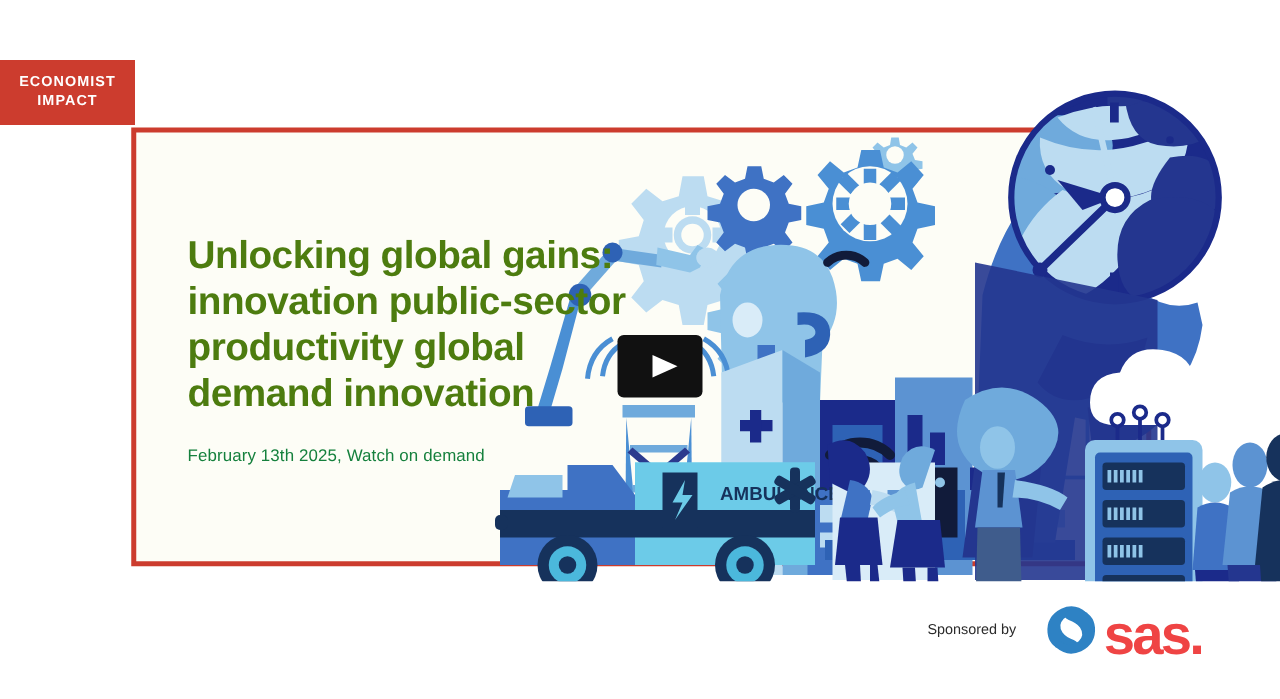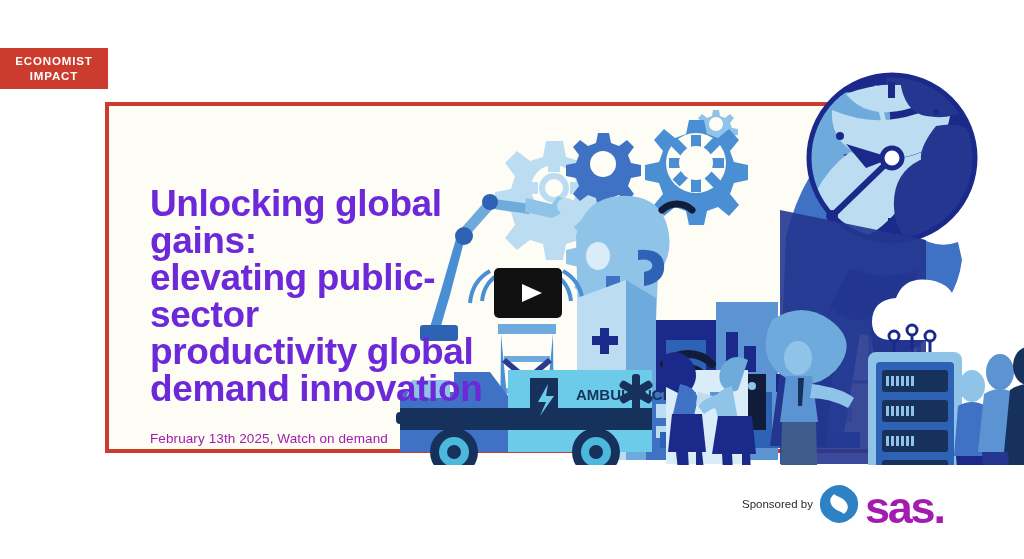--- a/index.html
+++ b/index.html
@@ -7,21 +7,21 @@
   body {
     background: #ffffff;
     font-family: "Liberation Sans", sans-serif;
     position: relative;
   }
 
   
   .ei-logo {
     position: absolute;
     left: 0; top: 48px;
-    width: 108px; height: 41px;
+    width: 108px; height: 52px;
     background: #CC3C2E;
     display: flex; flex-direction: column;
     justify-content: center;
     z-index: 40;
   }
   .ei-logo span {
     color: #ffffff;
     font-size: 11.5px;
     font-weight: bold;
     letter-spacing: 0.85px;
@@ -40,60 +40,60 @@
   }
 
   
   .text-block {
     position: absolute;
     left: 150px; top: 185px;
     width: 360px;
     z-index: 30;
   }
   .hero-title {
-    font-size: 37px;
+    font-size: 31px;
     line-height: 37px;
     font-weight: bold;
-    color: #6d28d9;
+    color: #4d7c0f;
     letter-spacing: -0.4px;
   }
   .hero-sub {
     margin-top: 24px;
     font-size: 13.5px;
-    color: #a21caf;
+    color: #15803d;
     letter-spacing: 0.1px;
   }
 
   
   .art {
     position: absolute;
     left: 380px; top: 40px;
     width: 644px; height: 425px;
     z-index: 20;
     pointer-events: none;
   }
   .art svg { display: block; width: 100%; height: 100%; }
 
   
   .sponsor {
     position: absolute;
     left: 742px; top: 478px;
-    display: flex; align-items: center; 
+    display: flex; align-items: center; gap: 18px;
     z-index: 40;
   }
   .sponsor-label {
     font-size: 11.5px;
     color: #2b2b2b;
   }
   .sas-logo { display: flex; align-items: flex-end; }
   .sas-word {
     font-family: "Liberation Sans", sans-serif;
     font-size: 45px;
     font-weight: bold;
-    color: #a21caf;
+    color: #ef4444;
     letter-spacing: -2.2px;
     line-height: 44px;
   }
 </style>
 </head>
 <body>
 
 <div class="ei-logo">
   <span>ECONOMIST</span>
   <span>IMPACT</span>
@@ -449,21 +449,21 @@
       <path d="M656 358 q20 -12 40 0 l8 56 -56 0 z" fill="#2E62B5"></path>
       <path d="M652 414 L708 414 L700 470 L658 470 Z" fill="#24368F"></path>
     </g>
   </g>
 </svg>
 </div>
 
 <div class="text-block">
   <h1 class="hero-title">
     <span>Unlocking global gains:</span><br>
-    <span>elevating public-sector</span><br>
+    <span>innovation public-sector</span><br>
     <span>productivity global</span><br>
     <span>demand innovation</span>
   </h1>
   <div class="hero-sub">February 13th 2025, Watch on demand</div>
 </div>
 
 <div class="sponsor">
   <span class="sponsor-label">Sponsored by</span>
   <div class="sas-logo">
     <svg width="52" height="52" viewBox="0 0 52 52">

